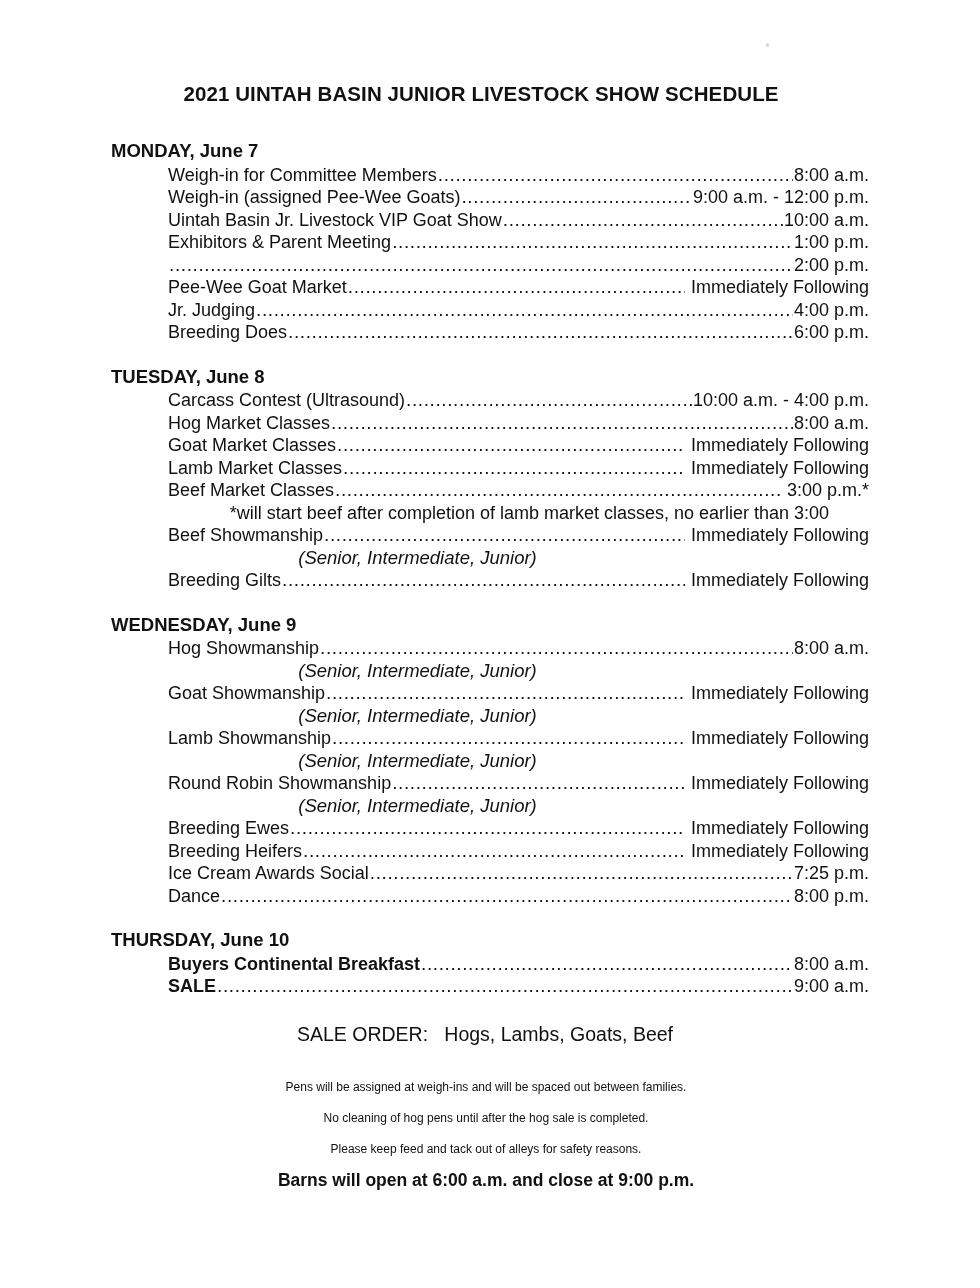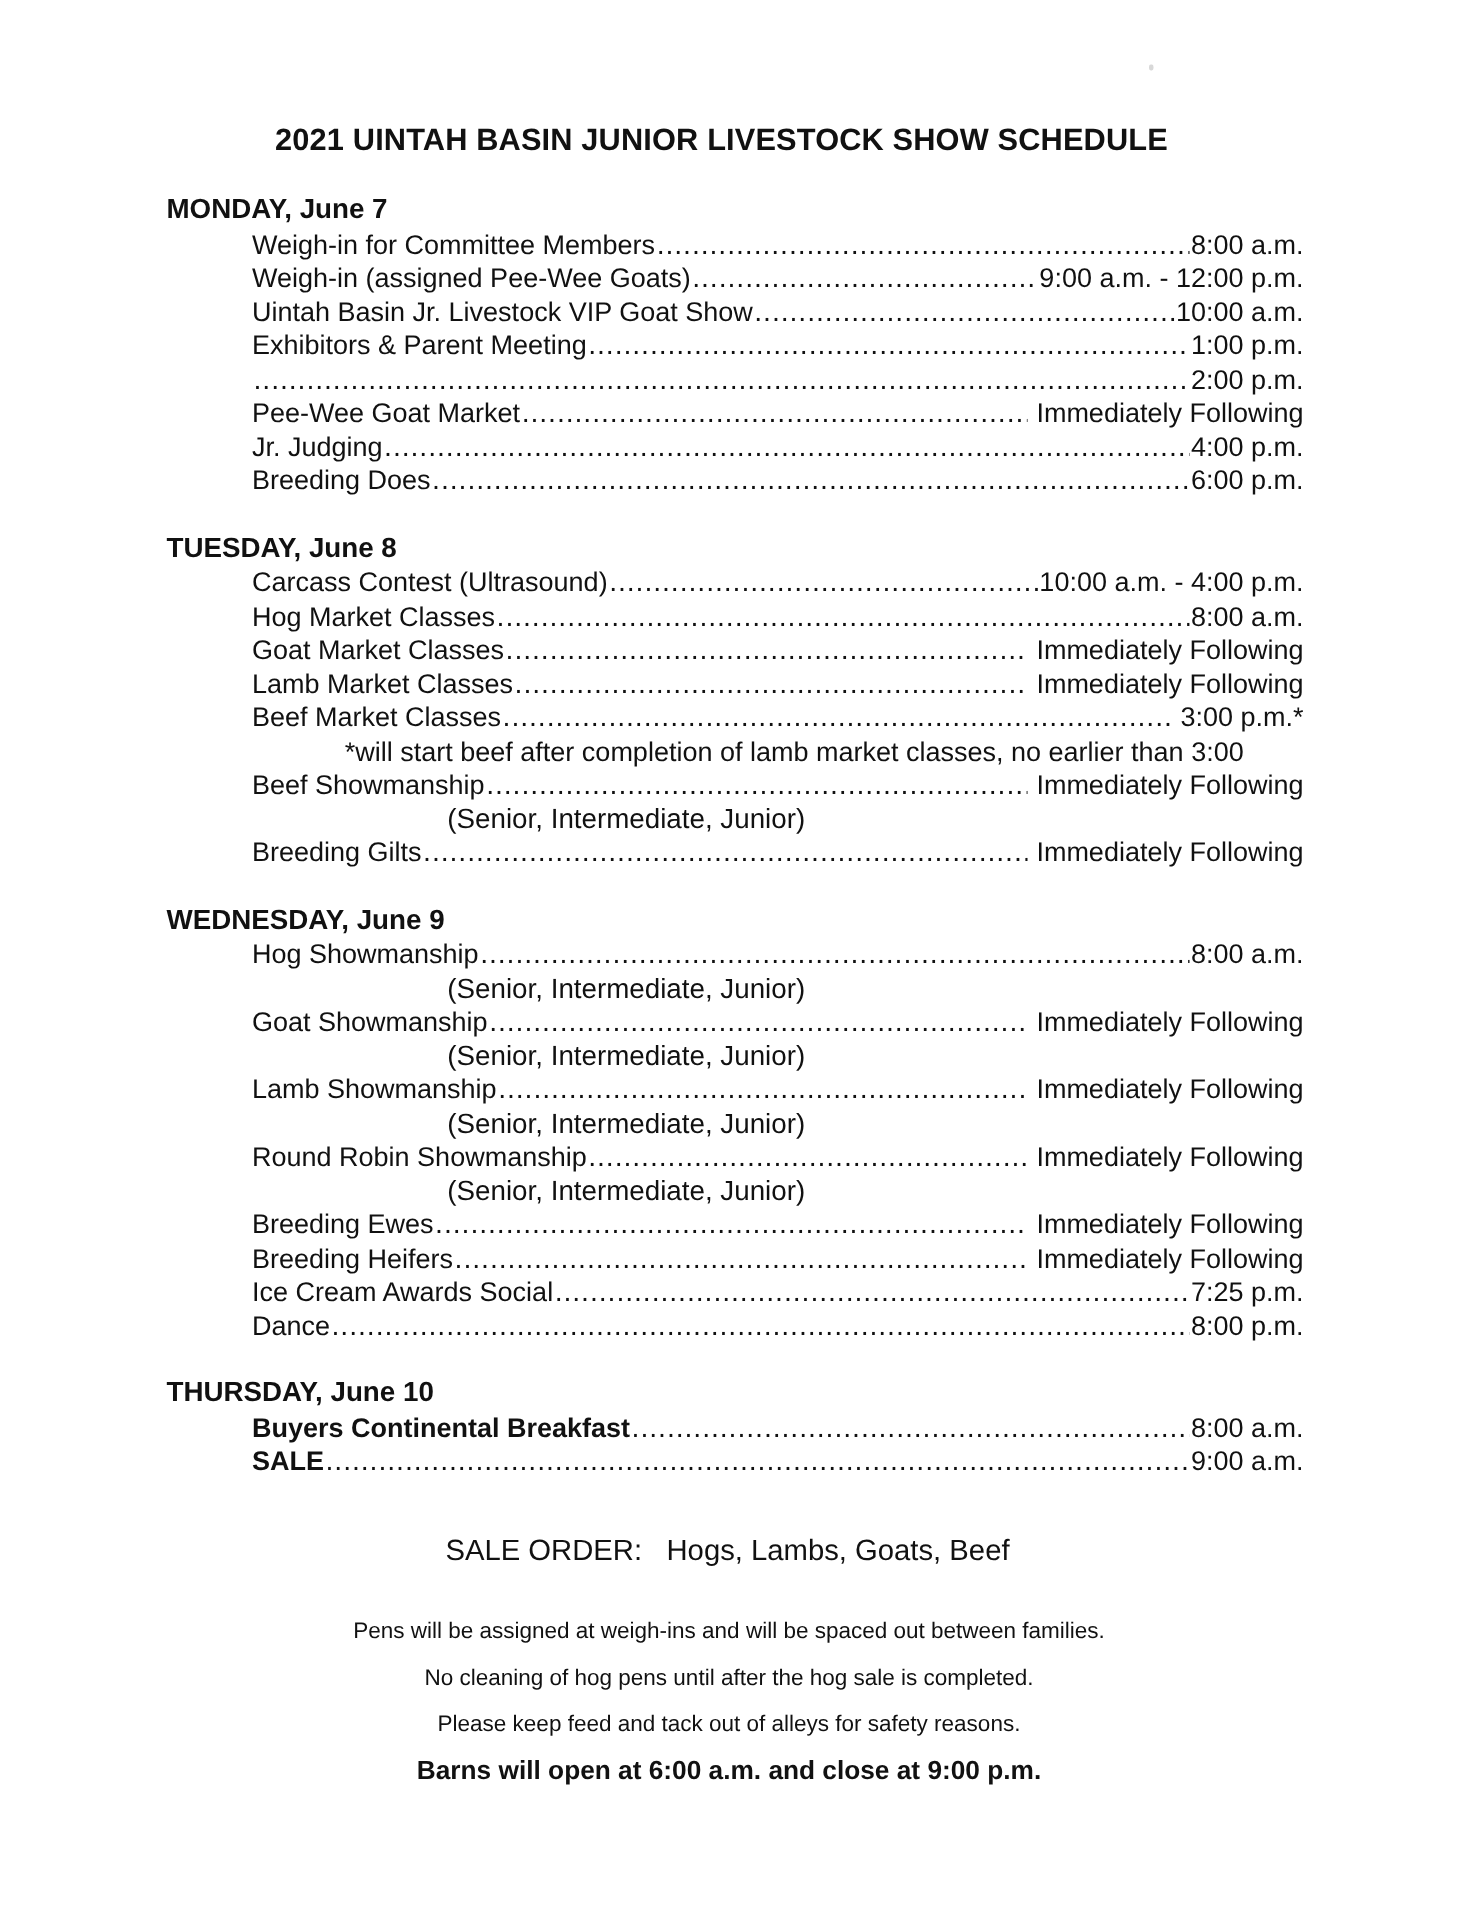--- a/index.html
+++ b/index.html
@@ -44,21 +44,21 @@
     font-size: 20.5px;
     font-weight: bold;
     letter-spacing: 0.1px;
     padding-right: 18px;
     box-sizing: border-box;
   }
 
   .schedule {
     position: absolute;
     left: 111px;
-    top: 128px;
+    top: 140px;
     width: 758px;
   }
 
   .day-block {
     margin-bottom: 22px;
   }
   .day-block:last-child { margin-bottom: 0; }
 
   .day-heading {
     font-size: 18.5px;
@@ -104,20 +104,21 @@
     flex: 0 0 auto;
     text-align: right;
   }
 
   .entry-row.bold .entry-label { font-weight: bold; }
 
   .entry-row.space-before-time .entry-time { padding-left: 5px; }
 
   .subnote {
     text-align: center;
+    font-style: italic;
     font-size: 18.5px;
     line-height: 22.5px;
     padding-right: 202px;
   }
 
   .footnote {
     font-size: 18px;
     line-height: 22.5px;
     text-align: center;
     padding-left: 28px;
@@ -140,21 +141,21 @@
   .notes {
     position: absolute;
     left: 0;
     right: 0;
     top: 1072px;
     text-align: center;
     padding-right: 8px;
     box-sizing: border-box;
   }
   .note-line {
-    font-size: 15px;
+    font-size: 12px;
     line-height: 31px;
   }
   .note-line.bold {
     font-weight: bold;
     font-size: 17.5px;
   }
 </style>
 </head>
 <body>
 

